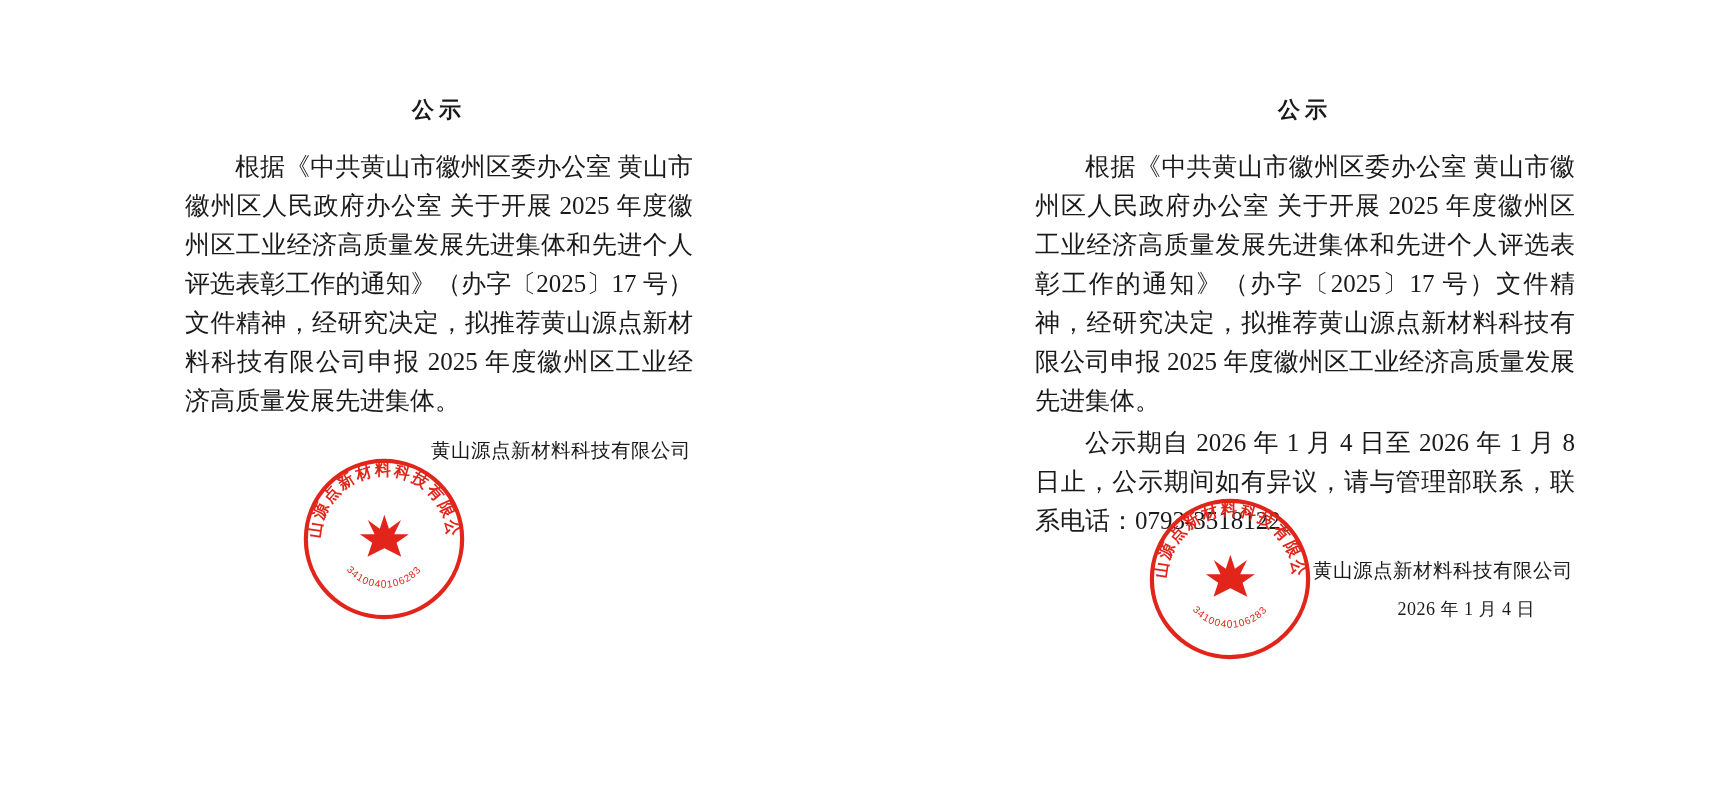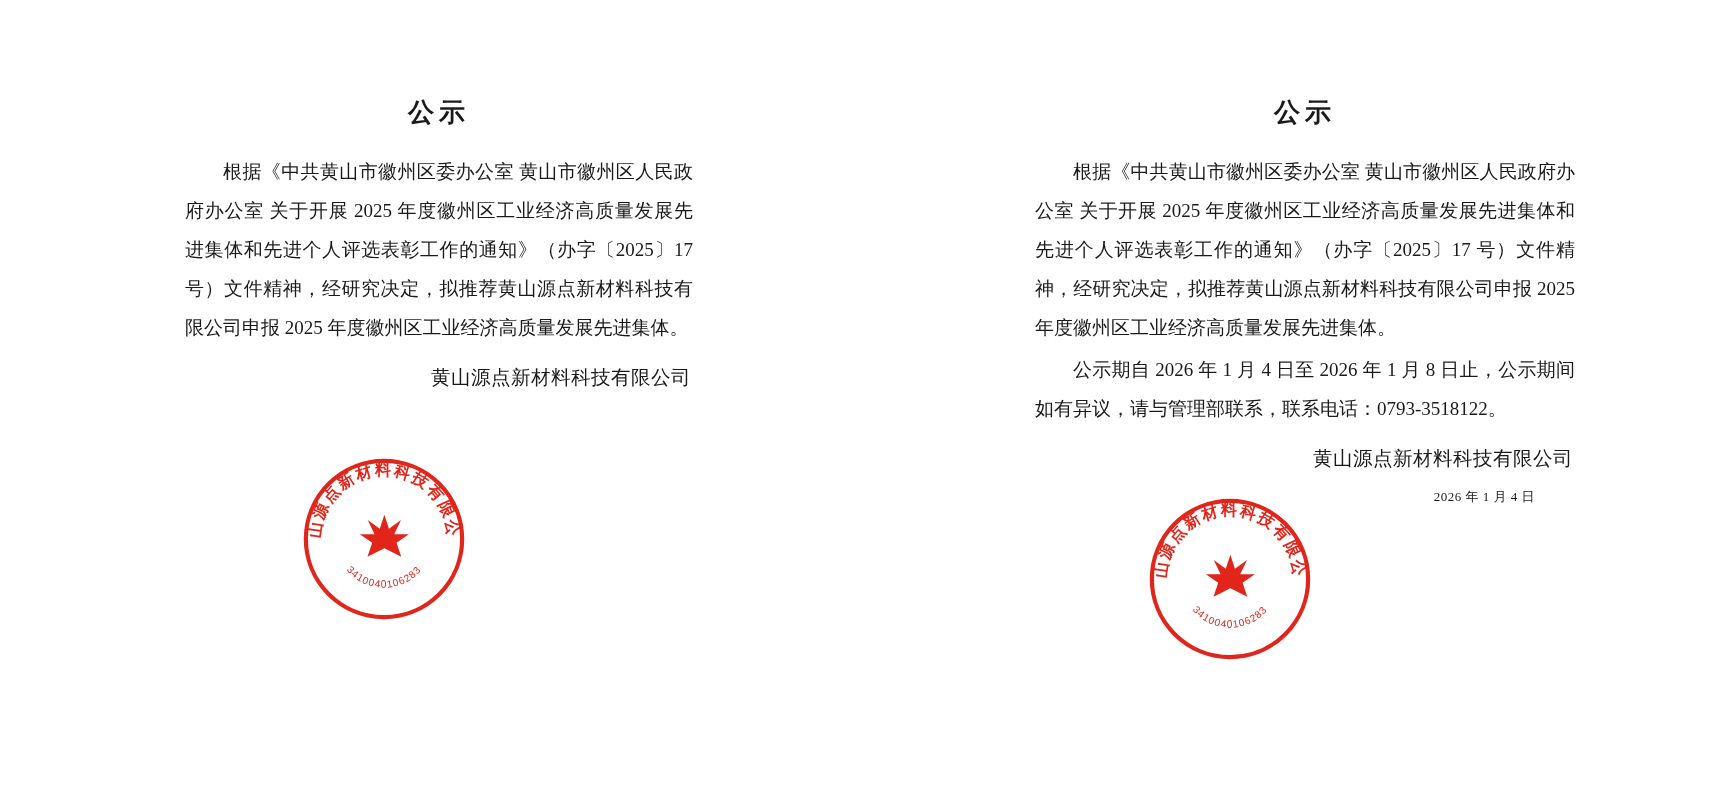--- a/index.html
+++ b/index.html
@@ -37,49 +37,49 @@
     width: 508px;
   }
   .doc-b .doc-inner {
     left: 1035px;
     top: 95px;
     width: 540px;
     left: 179px;
   }
   .doc-title {
     text-align: center;
-    font-size: 26px;
+    font-size: 22px;
     font-weight: bold;
     letter-spacing: 5px;
     margin-bottom: 22px;
     font-family: "Liberation Serif", "DejaVu Serif", serif;
   }
   .para {
-    font-size: 19px;
+    font-size: 25px;
     line-height: 39px;
     text-align: justify;
     text-justify: inter-ideograph;
     text-indent: 2em;
     margin: 0 0 0 0;
   }
   .para + .para {
     margin-top: 3px;
   }
   .sign-block {
     margin-top: 12px;
     text-align: right;
     padding-right: 2px;
   }
   .sign-line {
     font-size: 19.5px;
     line-height: 38px;
     letter-spacing: 0.5px;
   }
   .sign-date {
-    font-size: 13px;
+    font-size: 18px;
     line-height: 38px;
     padding-right: 38px;
     letter-spacing: 0.5px;
   }
 
   
   .seal {
     position: absolute;
     width: 168px;
     height: 168px;

